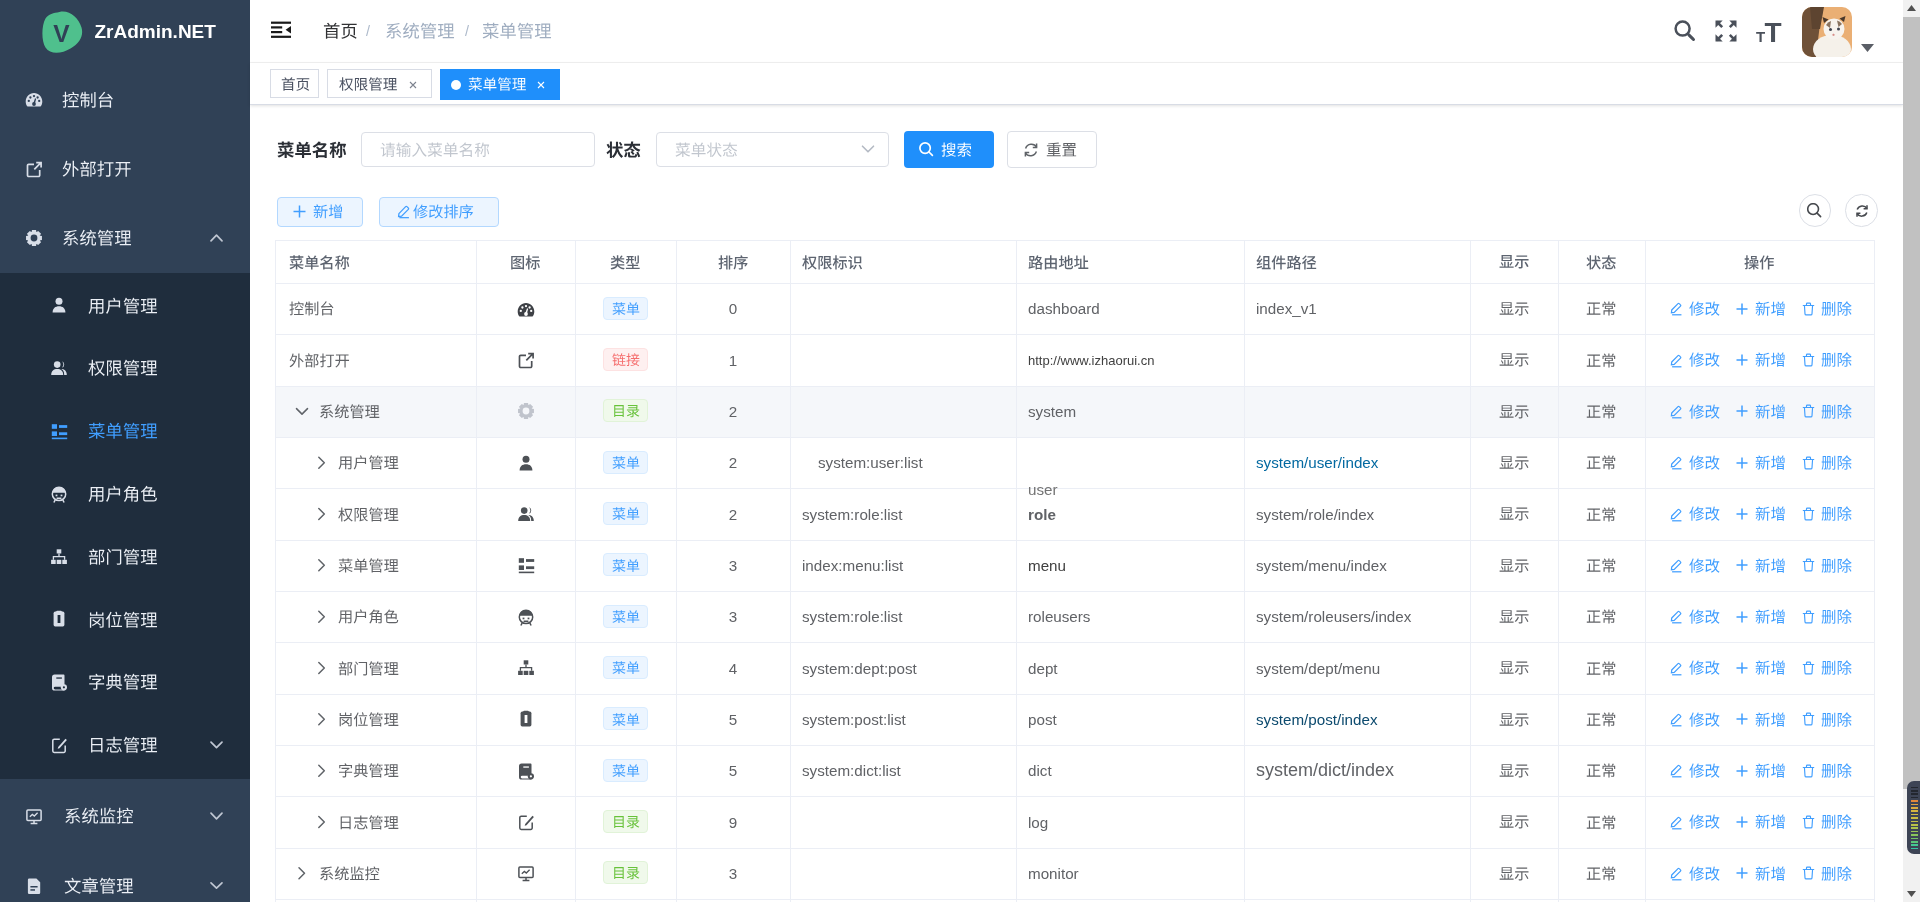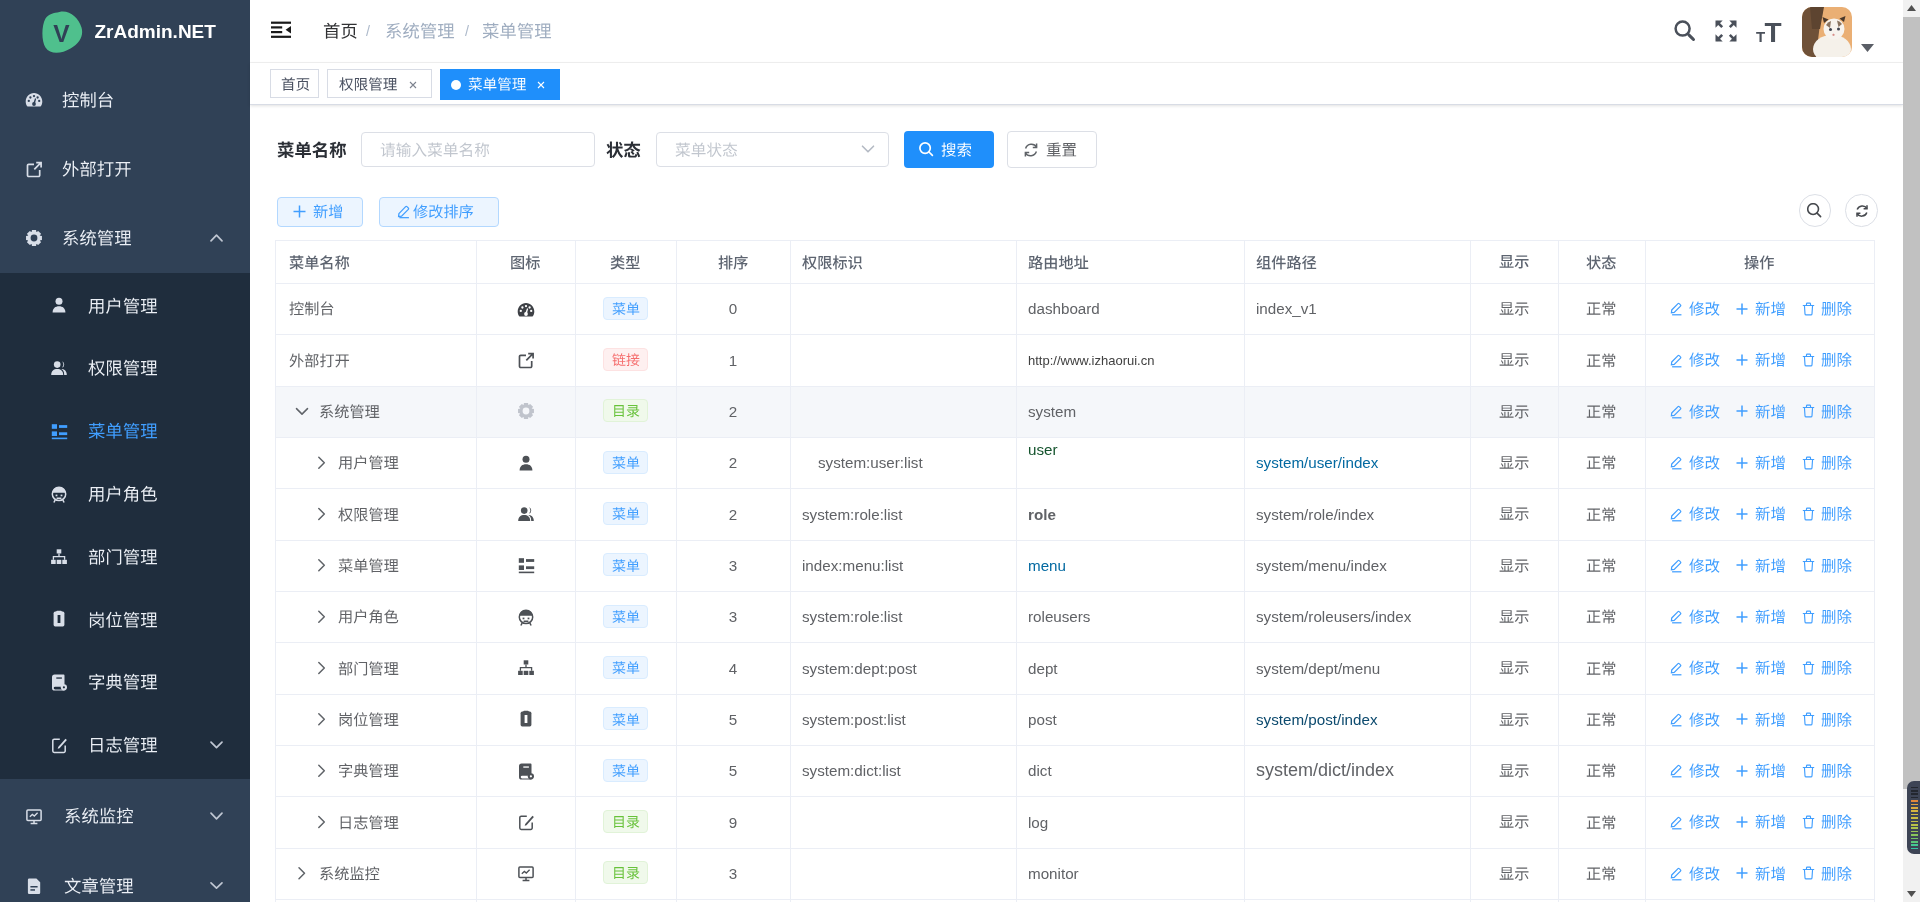--- a/index.html
+++ b/index.html
@@ -687,21 +687,21 @@
     <circle cx="9" cy="5.3" r="3.5" fill="#4d5156"></circle>
     <path d="M2.6,16.4 c0,-4.2 2.8,-6.2 6.4,-6.2 c3.6,0 6.4,2 6.4,6.2 z" fill="#4d5156"></path>
   </svg>
 <div style="position:absolute;left:602.5px;top:450.67px;width:45.5px;height:23px;background:#ecf5ff;border:1px solid #d9ecff;border-radius:4px;"></div>
 <svg style="position:absolute;left:611.50px;top:453.99px;overflow:visible" width="28.0" height="16.8" fill="#409eff">
     <use href="#gr83dc" transform="translate(0.00,14.00) scale(14.00)"></use>
     <use href="#gr5355" transform="translate(14.00,14.00) scale(14.00)"></use>
   </svg>
 <div style="position:absolute;font-family:'Liberation Sans',sans-serif;font-size:15.2px;font-weight:400;color:#606266;line-height:19.0px;white-space:pre;left:733.00px;top:453.17px;transform:translateX(-50%);">2</div>
 <div style="position:absolute;font-family:'Liberation Sans',sans-serif;font-size:15.2px;font-weight:400;color:#606266;line-height:19.0px;white-space:pre;left:802.00px;top:453.17px;margin-left:16px;">system:user:list</div>
-<div style="position:absolute;font-family:'Liberation Sans',sans-serif;font-size:15.2px;font-weight:400;color:#14532d;line-height:19.0px;white-space:pre;left:1028.00px;top:440px;">user</div>
+<div style="position:absolute;font-family:'Liberation Sans',sans-serif;font-size:15.2px;font-weight:400;color:#737373;line-height:19.0px;white-space:pre;left:1028.00px;top:480px;">user</div>
 <div style="position:absolute;font-family:'Liberation Sans',sans-serif;font-size:15.2px;font-weight:400;color:#0369a1;line-height:19.0px;white-space:pre;left:1256.00px;top:453.17px;">system/user/index</div>
 <svg style="position:absolute;left:1498.80px;top:452.88px;overflow:visible" width="30.4" height="18.2" fill="#606266">
     <use href="#gr663e" transform="translate(0.00,15.20) scale(15.20)"></use>
     <use href="#gr793a" transform="translate(15.20,15.20) scale(15.20)"></use>
   </svg>
 <svg style="position:absolute;left:1586.30px;top:453.25px;overflow:visible" width="30.4" height="18.2" fill="#606266">
     <use href="#gr6b63" transform="translate(0.00,15.20) scale(15.20)"></use>
     <use href="#gr5e38" transform="translate(15.20,15.20) scale(15.20)"></use>
   </svg>
 <svg style="position:absolute;left:1669px;top:455.17px" width="14" height="15" viewBox="0 0 18 19">
@@ -796,21 +796,21 @@
     <rect x="9" y="10.3" width="8.2" height="2.8" fill="#4d5156"></rect>
     <rect x="1.8" y="15.6" width="15.4" height="1.6" fill="#4d5156"></rect>
   </svg>
 <div style="position:absolute;left:602.5px;top:553.33px;width:45.5px;height:23px;background:#ecf5ff;border:1px solid #d9ecff;border-radius:4px;"></div>
 <svg style="position:absolute;left:611.50px;top:556.65px;overflow:visible" width="28.0" height="16.8" fill="#409eff">
     <use href="#gr83dc" transform="translate(0.00,14.00) scale(14.00)"></use>
     <use href="#gr5355" transform="translate(14.00,14.00) scale(14.00)"></use>
   </svg>
 <div style="position:absolute;font-family:'Liberation Sans',sans-serif;font-size:15.2px;font-weight:400;color:#606266;line-height:19.0px;white-space:pre;left:733.00px;top:555.83px;transform:translateX(-50%);">3</div>
 <div style="position:absolute;font-family:'Liberation Sans',sans-serif;font-size:15.2px;font-weight:400;color:#606266;line-height:19.0px;white-space:pre;left:802.00px;top:555.83px;">index:menu:list</div>
-<div style="position:absolute;font-family:'Liberation Sans',sans-serif;font-size:15.2px;font-weight:400;color:#0369a1;line-height:19.0px;white-space:pre;left:1028.00px;top:555.83px;">menu</div>
+<div style="position:absolute;font-family:'Liberation Sans',sans-serif;font-size:15.2px;font-weight:400;color:#404040;line-height:19.0px;white-space:pre;left:1028.00px;top:555.83px;">menu</div>
 <div style="position:absolute;font-family:'Liberation Sans',sans-serif;font-size:15.2px;font-weight:400;color:#606266;line-height:19.0px;white-space:pre;left:1256.00px;top:555.83px;">system/menu/index</div>
 <svg style="position:absolute;left:1498.80px;top:555.54px;overflow:visible" width="30.4" height="18.2" fill="#606266">
     <use href="#gr663e" transform="translate(0.00,15.20) scale(15.20)"></use>
     <use href="#gr793a" transform="translate(15.20,15.20) scale(15.20)"></use>
   </svg>
 <svg style="position:absolute;left:1586.30px;top:555.92px;overflow:visible" width="30.4" height="18.2" fill="#606266">
     <use href="#gr6b63" transform="translate(0.00,15.20) scale(15.20)"></use>
     <use href="#gr5e38" transform="translate(15.20,15.20) scale(15.20)"></use>
   </svg>
 <svg style="position:absolute;left:1669px;top:557.83px" width="14" height="15" viewBox="0 0 18 19">

